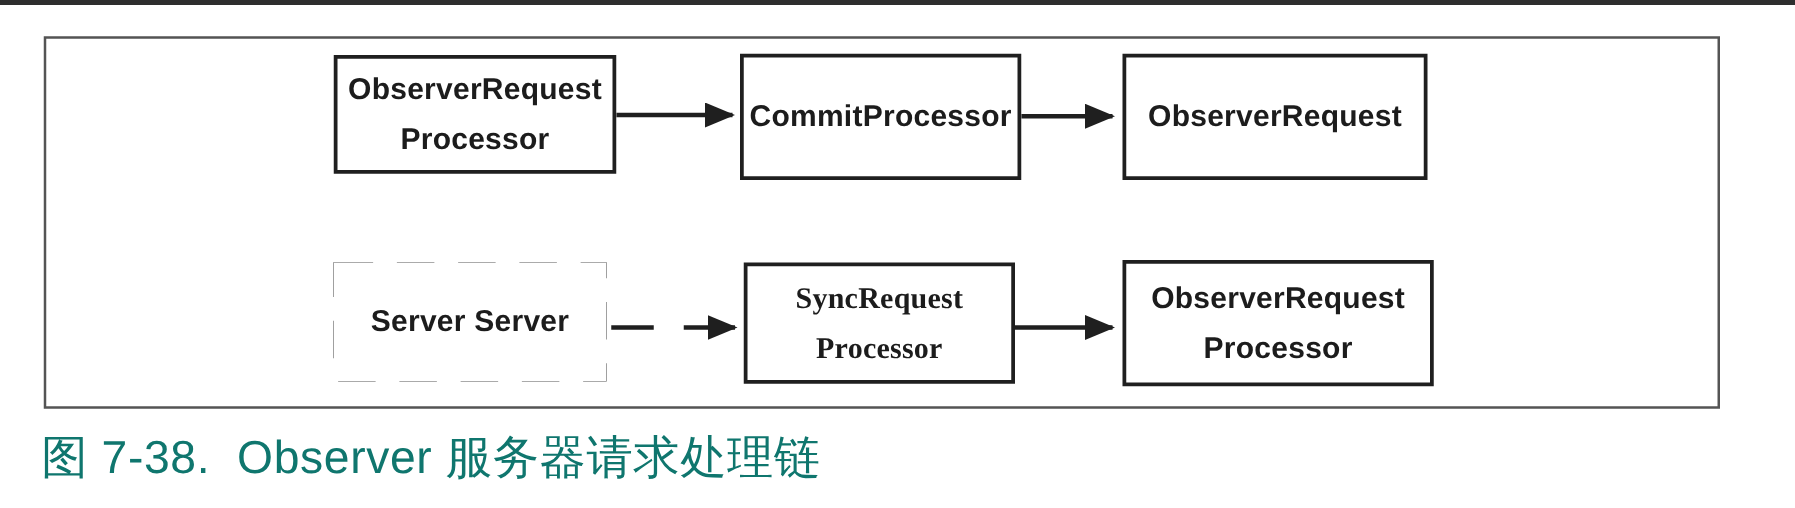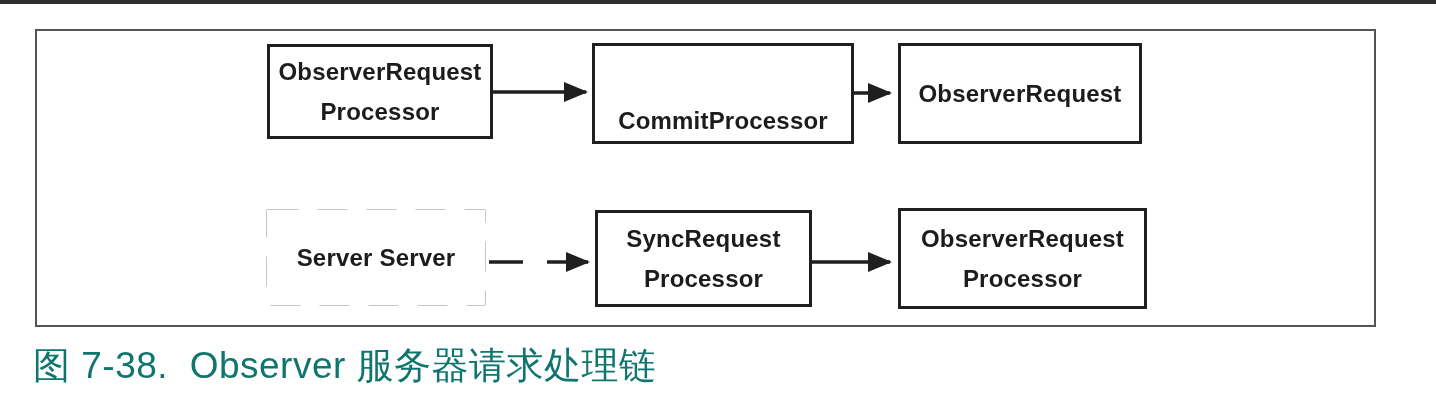--- a/index.html
+++ b/index.html
@@ -36,24 +36,24 @@
     color: #1c1c1c;
     font-weight: 700;
     font-size: 24px;
     line-height: 40px;
     letter-spacing: 0.2px;
     box-sizing: border-box;
     z-index: 2;
   }
   .node.dashed { border: none; }
   #node-observer-request { left: 267px; top: 44px;  width: 226px; height: 95px;  }
-  #node-commit           { left: 592px; top: 43px;  width: 262px; height: 101px; justify-content: flex-end; }
+  #node-commit           { left: 592px; top: 43px;  width: 225px; height: 101px; }
   #node-final            { left: 898px; top: 43px;  width: 244px; height: 101px; }
   #node-leader           { left: 267px; top: 210px; width: 218px; height: 95px;  }
-  #node-sync-request     { left: 595px; top: 210px; width: 217px; height: 97px;  }
+  #node-sync-request     { left: 595px; top: 210px; width: 217px; height: 97px; font-family: Liberation Serif, serif;  }
   #node-send-ack         { left: 898px; top: 208px; width: 249px; height: 101px; }
   #edges-svg {
     position: absolute;
     left: 0; top: 0;
     width: 1436px; height: 406px;
     z-index: 1;
   }
   #caption {
     position: absolute;
     left: 33px; top: 341px;

